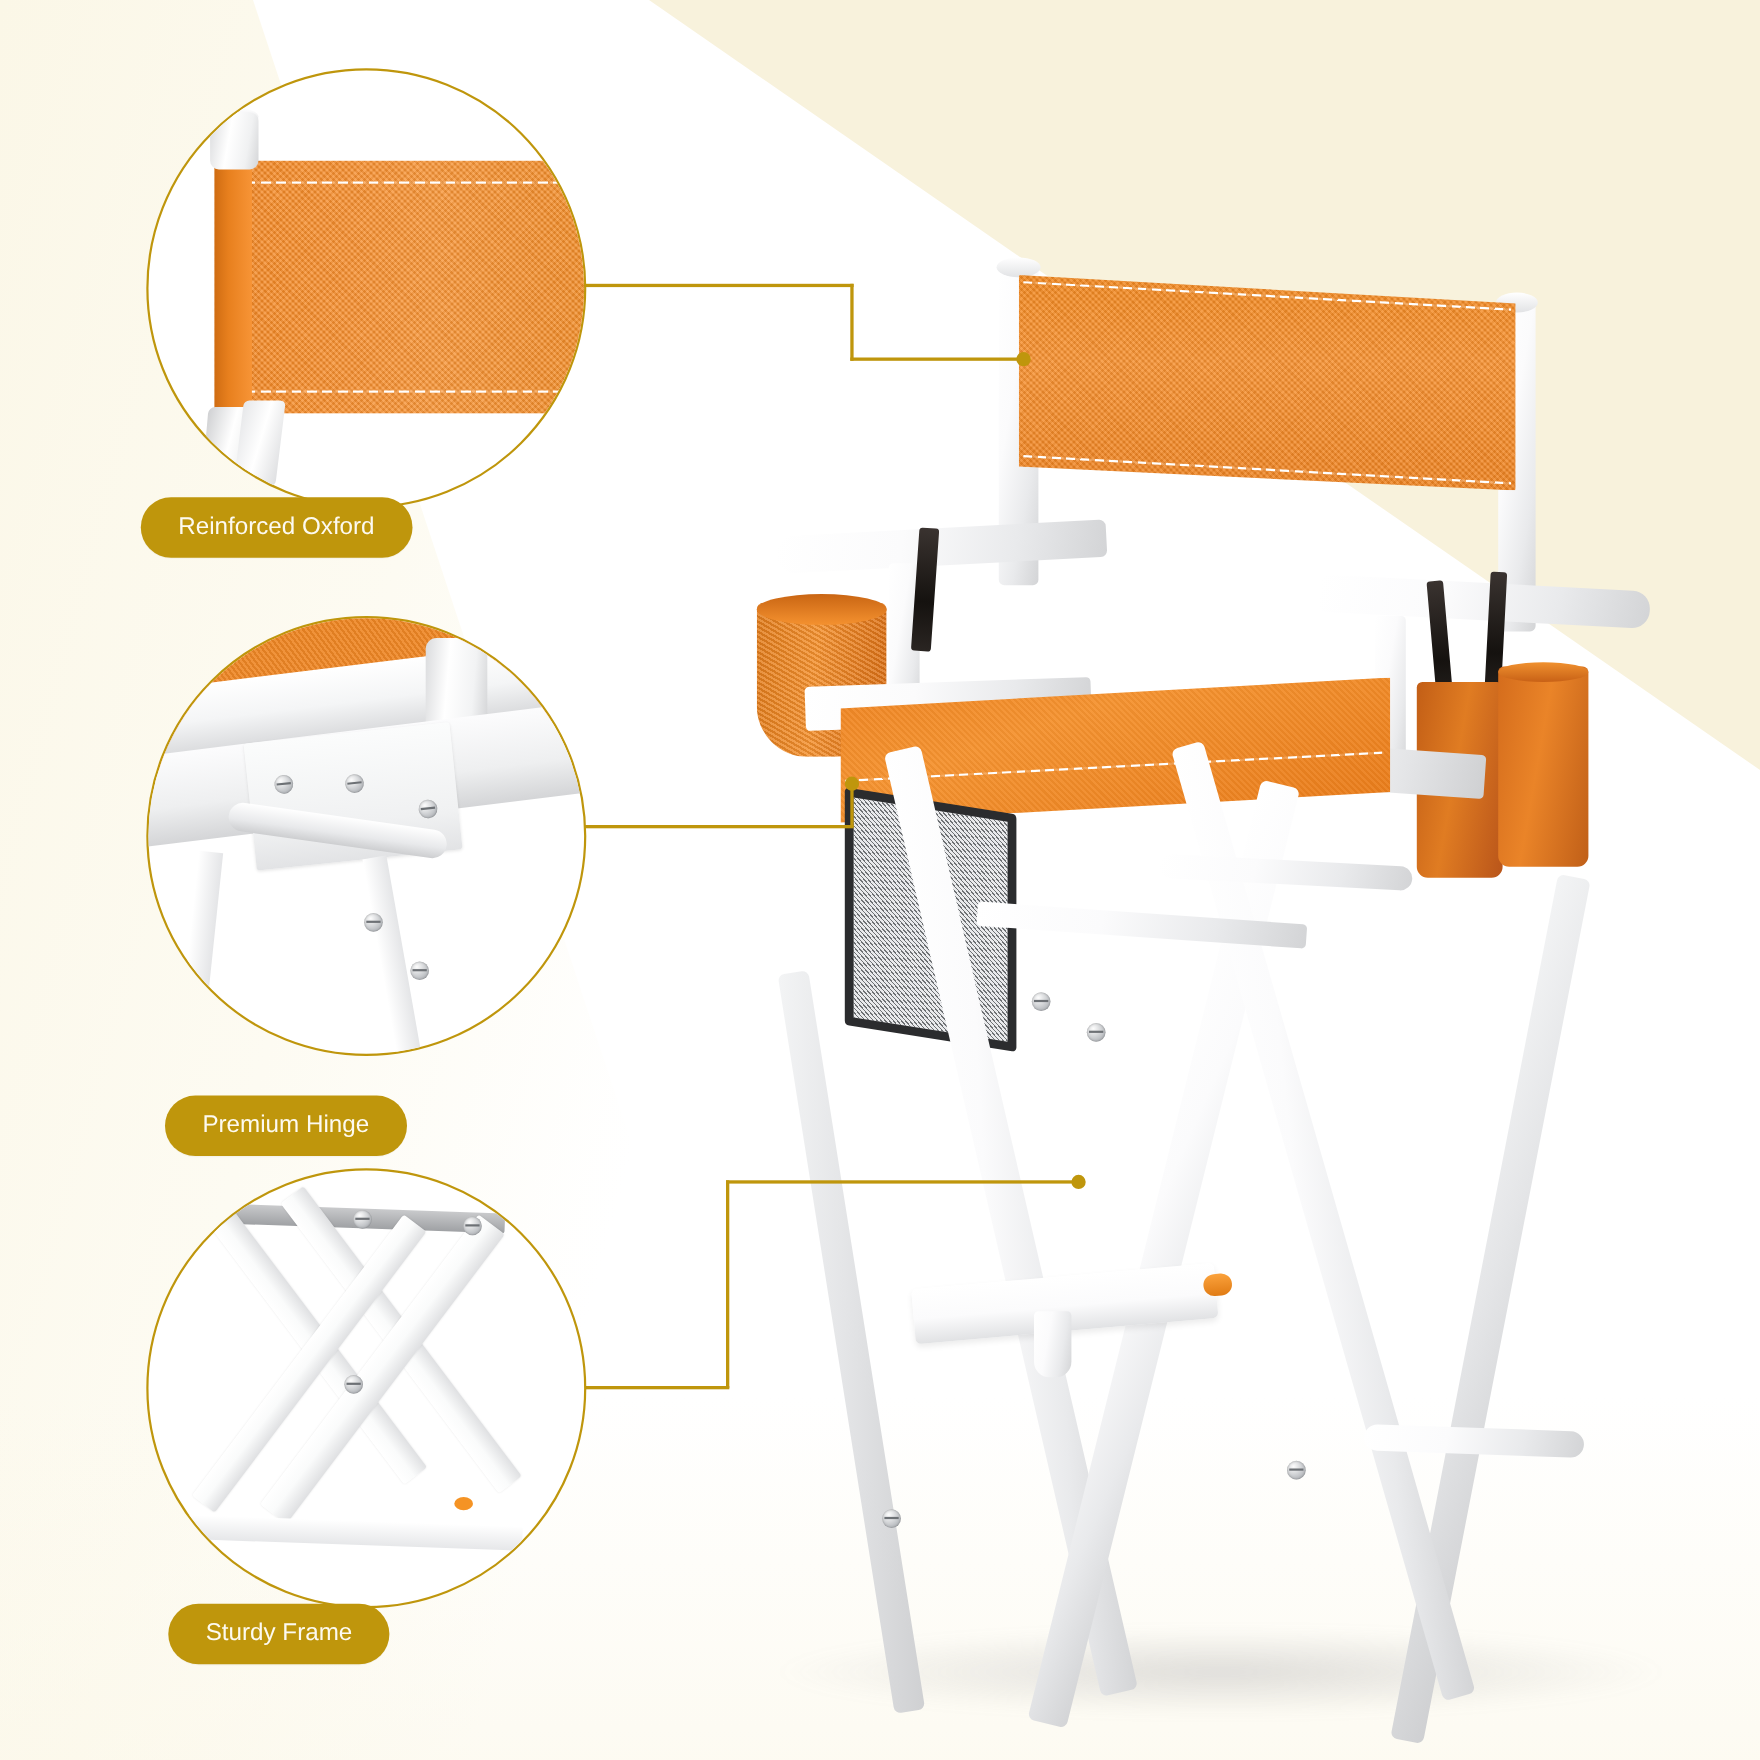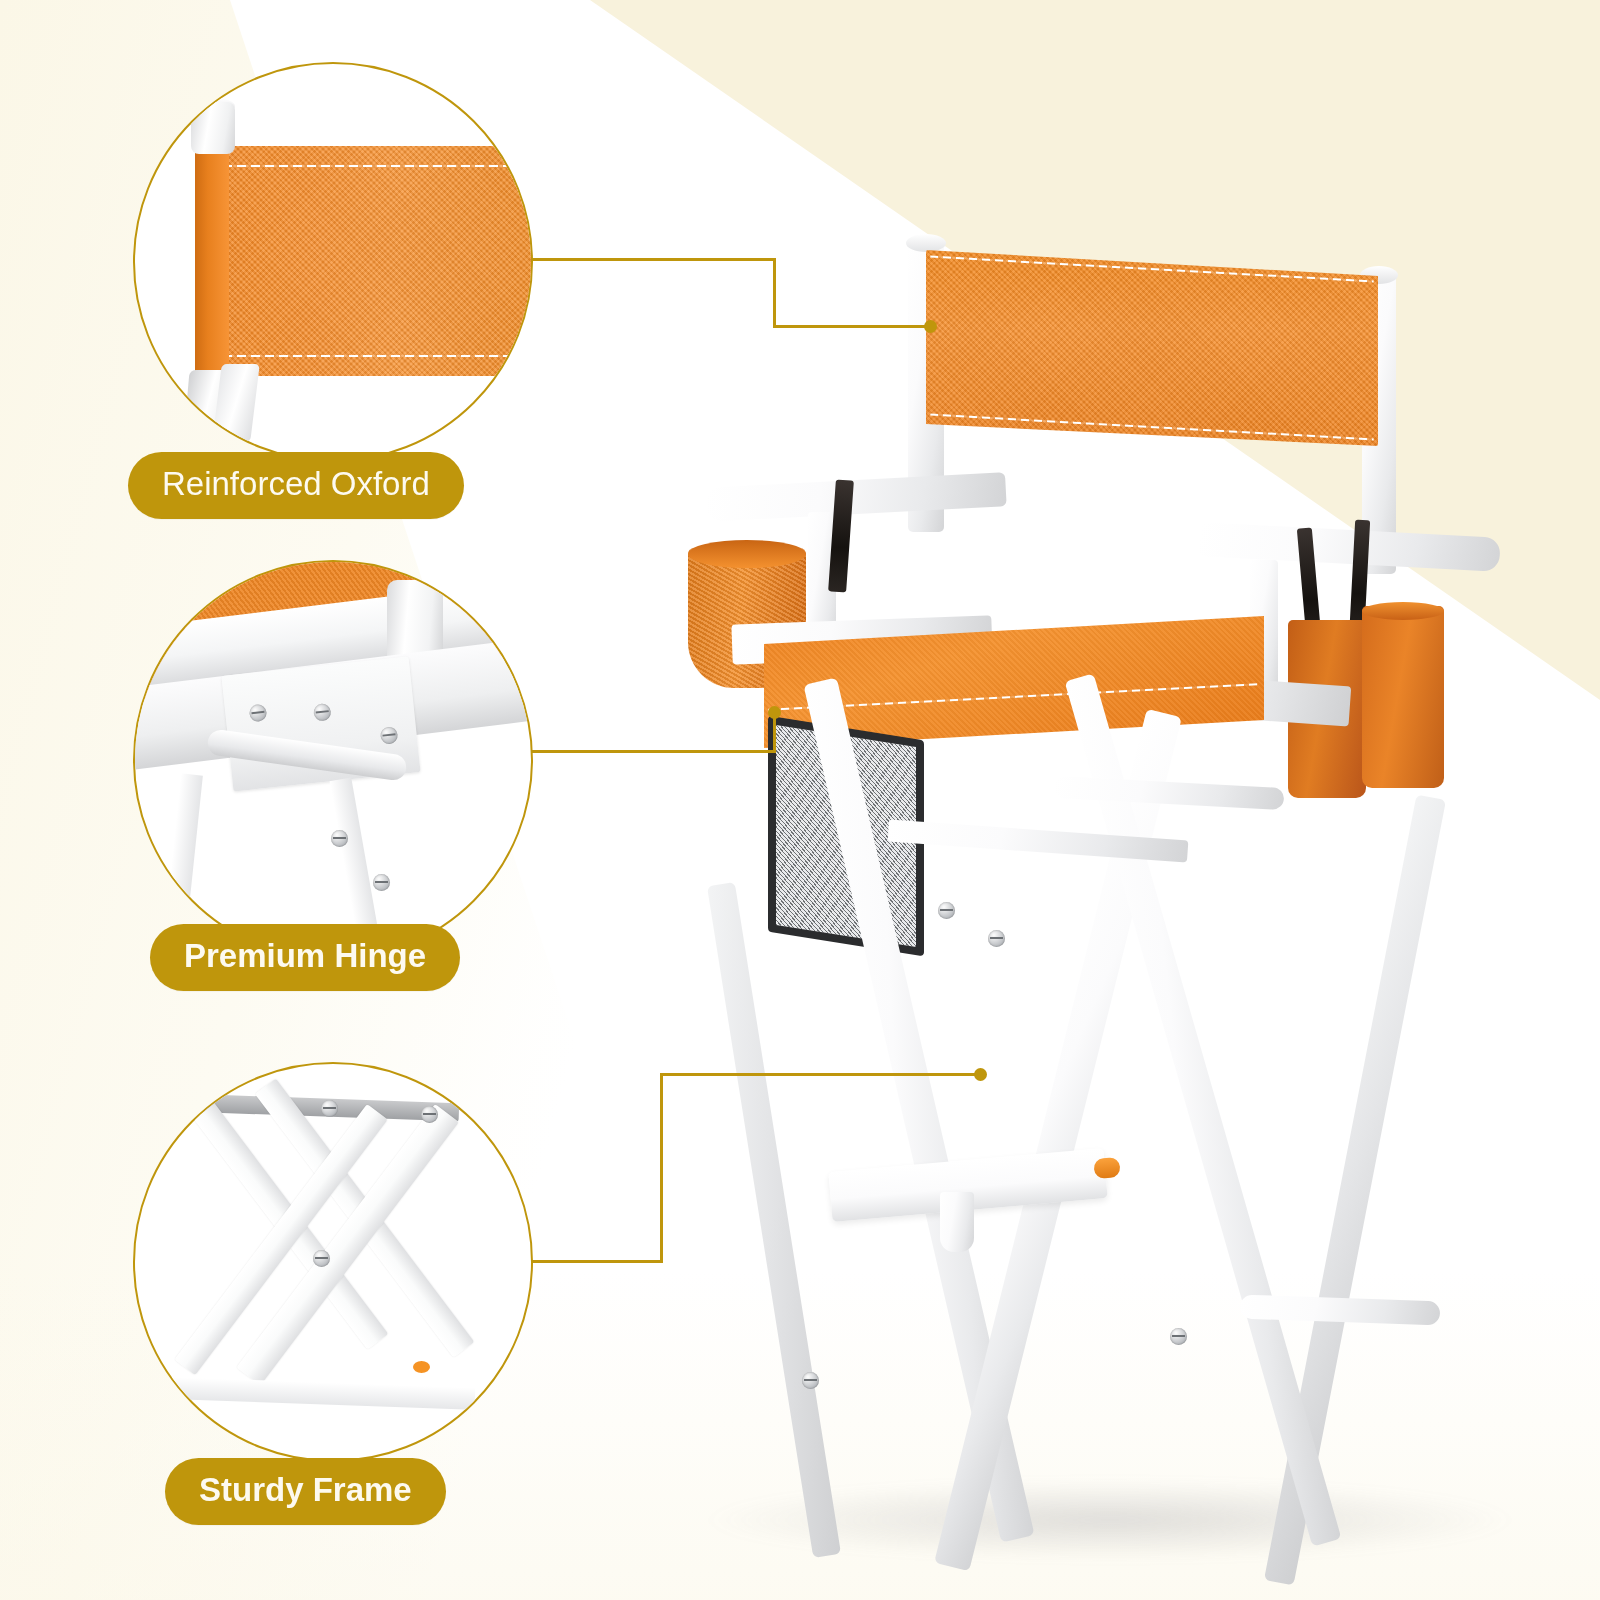--- a/index.html
+++ b/index.html
@@ -37,21 +37,21 @@
   }
 
   
   .callout{position:absolute;z-index:5;}
   .circle{
     position:absolute;border-radius:50%;border:2px solid #bf960c;
     overflow:hidden;background:#ffffff;
   }
   .pill{
     position:absolute;background:#bf960c;color:#fdfaf0;border-radius:40px;
-    font-size:33px;padding:13px 34px 16px 34px;white-space:nowrap;
+    font-size:22px;padding:13px 34px 16px 34px;white-space:nowrap;
     box-shadow:0 1px 0 rgba(0,0,0,.03);
   }
 
   
   .conn{position:absolute;z-index:4;}
   .conn .h,.conn .v{position:absolute;background:#bf960c;}
   .conn .h{height:3px;}
   .conn .v{width:3px;}
   .conn .dot{position:absolute;width:13px;height:13px;border-radius:50%;background:#bf960c;}
 
@@ -242,37 +242,37 @@
         <div class="screw" style="left:24px;top:32px;"></div>
         <div class="screw" style="left:88px;top:38px;"></div>
         <div class="screw" style="left:152px;top:68px;"></div>
       </div>
       <div class="h-pin"></div>
       <div class="h-leg" style="left:36px;top:212px;height:190px;transform:rotate(6deg);"></div>
       <div class="h-leg" style="left:210px;top:216px;height:180px;transform:rotate(-10deg);"></div>
       <div class="screw" style="left:196px;top:268px;"></div>
       <div class="screw" style="left:238px;top:312px;"></div>
     </div>
-    <div class="pill" style="left:150px;top:924px;font-weight:bold;">Premium Hinge</div>
+    <div class="pill" style="left:150px;top:996px;">Premium Hinge</div>
   </div>
 
   <div class="callout">
     <div class="circle" id="c3">
       <div class="x-top"></div>
       <div class="x-bar" style="left:40px;top:30px;width:26px;height:320px;transform:rotate(-37deg);transform-origin:top left;"></div>
       <div class="x-bar" style="left:120px;top:30px;width:26px;height:330px;transform:rotate(-37deg);transform-origin:top left;"></div>
       <div class="x-bar" style="left:300px;top:40px;width:30px;height:330px;transform:rotate(37deg);transform-origin:top left;"></div>
       <div class="x-bar" style="left:232px;top:40px;width:26px;height:320px;transform:rotate(37deg);transform-origin:top left;"></div>
       <div class="x-bottom"></div>
       <div class="x-orange-cap"></div>
       <div class="screw" style="left:178px;top:186px;"></div>
       <div class="screw" style="left:286px;top:42px;"></div>
       <div class="screw" style="left:186px;top:36px;"></div>
     </div>
-    <div class="pill" style="left:165px;top:1458px;font-weight:bold;">Sturdy Frame</div>
+    <div class="pill" style="left:153px;top:1458px;">Sturdy Frame</div>
   </div>
 
   <div class="chair">
 
     <div class="shadow-floor"></div>
 
     <div class="part wood-d" style="left:120px;top:650px;width:28px;height:680px;transform:rotate(-9deg);border-radius:6px;"></div>
     <div class="part wood-d" style="left:700px;top:560px;width:30px;height:800px;transform:rotate(11deg);border-radius:6px;"></div>
 
     <div class="part wood" style="left:268px;top:12px;width:36px;height:290px;border-radius:5px;"></div>

